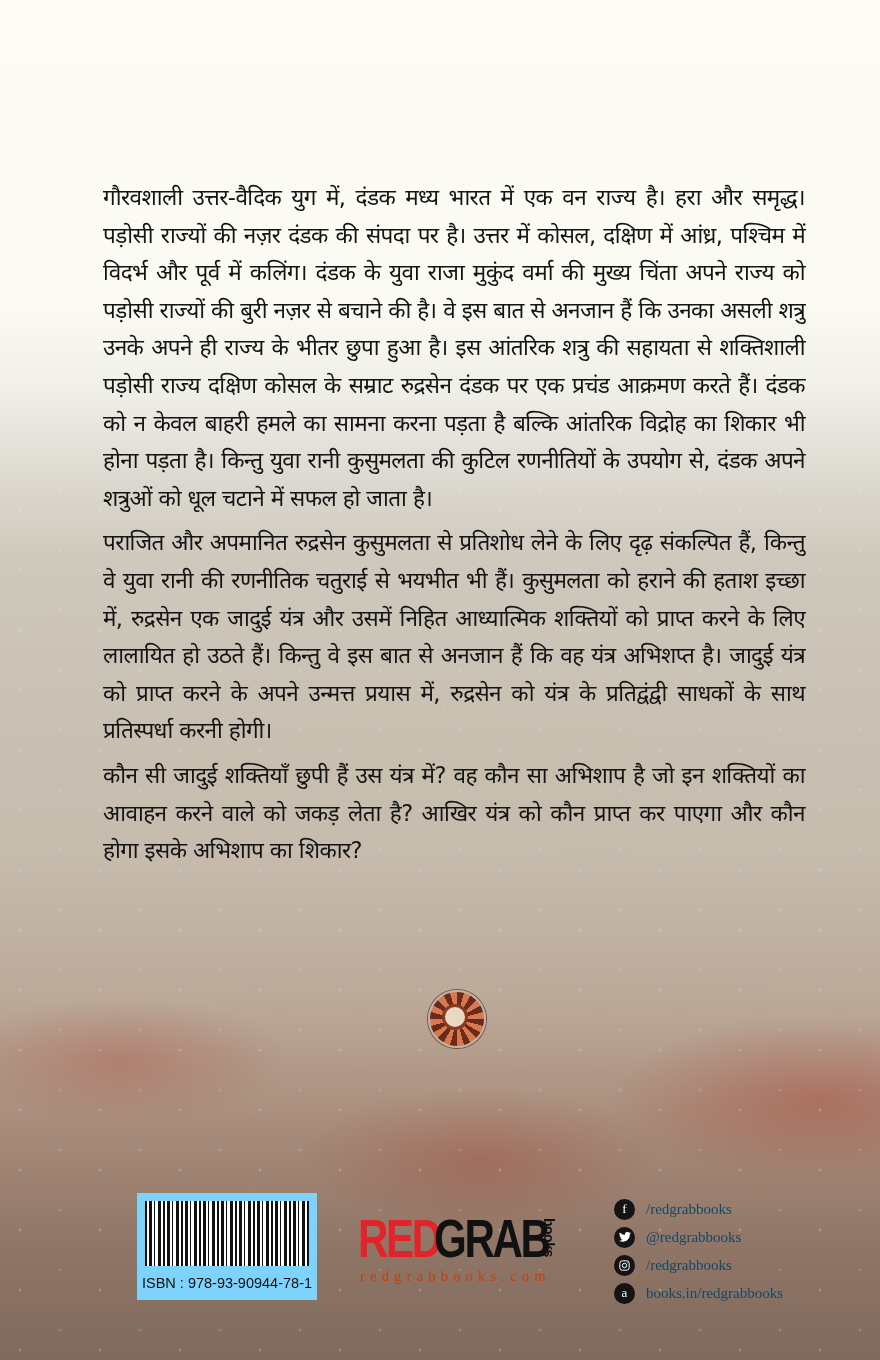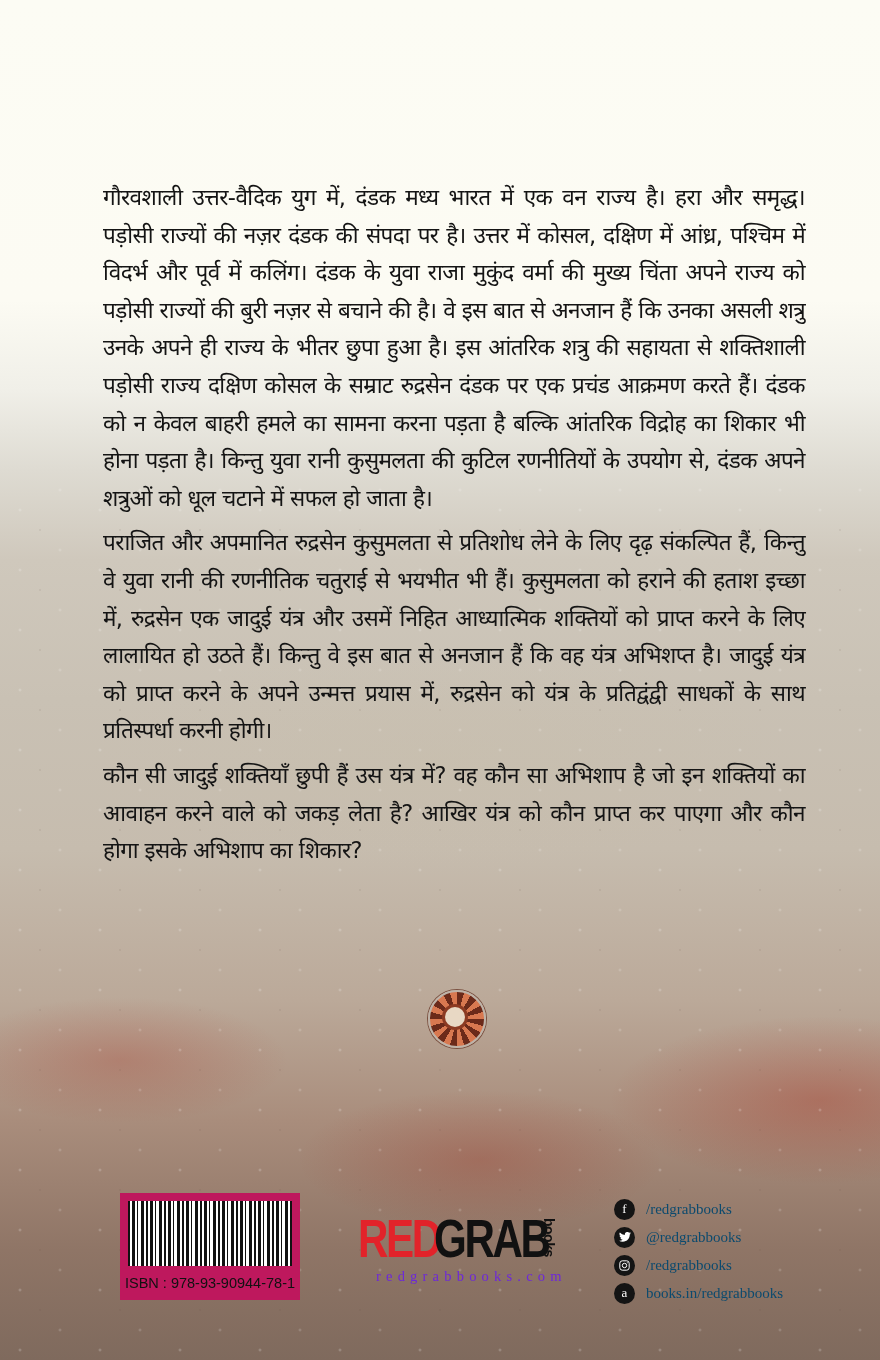--- a/index.html
+++ b/index.html
@@ -43,22 +43,22 @@
         repeating-conic-gradient(from 0deg, #6b2a1a 0deg 15deg, #d87850 15deg 30deg);
       border: 2px solid #bfb3a8;
       box-shadow: 0 0 0 1px #7a5040;
     }
     .emblem::after {
       content: ""; position: absolute; left: 15px; top: 15px; width: 20px; height: 20px;
       border-radius: 50%; background: #e8d8c4;
       box-shadow: 0 0 0 3px #8b3a22;
     }
     .barcode-box {
-      position: absolute; left: 120px; top: 1193px; width: 180px; height: 107px;
-      background: #be185d;
+      position: absolute; left: 137px; top: 1193px; width: 180px; height: 107px;
+      background: #7dd3fc;
     }
     .bars {
       position: absolute; left: 8px; top: 8px; width: 164px; height: 65px;
       background: repeating-linear-gradient(to right,
         #111 0px, #111 2px, #fff 2px, #fff 4px,
         #111 4px, #111 7px, #fff 7px, #fff 9px,
         #111 9px, #111 10px, #fff 10px, #fff 13px,
         #111 13px, #111 16px, #fff 16px, #fff 18px);
     }
     .isbn {
@@ -75,23 +75,23 @@
     }
     .logo-red { left: 0; color: #e2232a; }
     .logo-black { left: 76px; color: #111; }
     .logo-books {
       position: absolute; left: 199px; top: 2px;
       font-family: "Liberation Sans", sans-serif; font-weight: bold; font-size: 14px;
       color: #111; transform: rotate(90deg); transform-origin: left top;
       letter-spacing: -0.5px;
     }
     .logo-url {
-      position: absolute; left: 18px; top: 52px;
+      position: absolute; left: 2px; top: 52px;
       font-family: "Liberation Serif", serif; font-size: 14.5px; letter-spacing: 5.2px;
-      color: #6d28d9;
+      color: #c2410c;
     }
     .social {
       position: absolute; left: 614px; top: 1197px;
     }
     .social-row { display: flex; align-items: center; height: 24px; margin-bottom: 4px; }
     .social-icon {
       width: 21px; height: 21px; border-radius: 50%; background: #141414; color: #fff;
       display: flex; align-items: center; justify-content: center;
       font-family: "Liberation Serif", serif; font-size: 13px; margin-right: 11px;
     }

